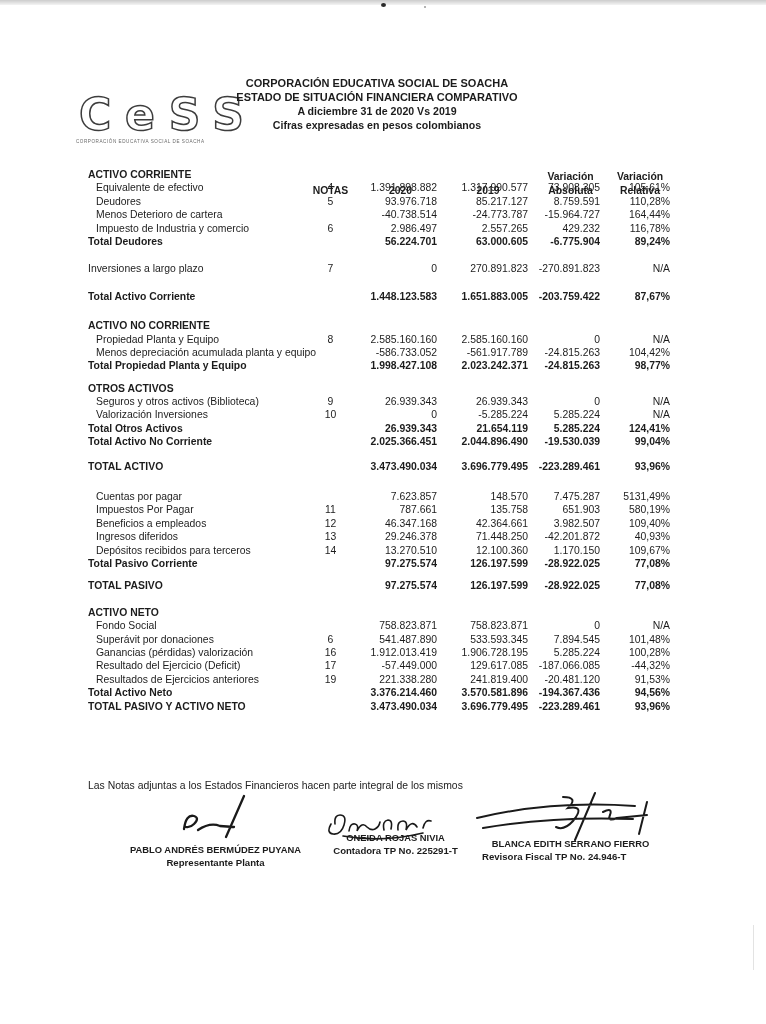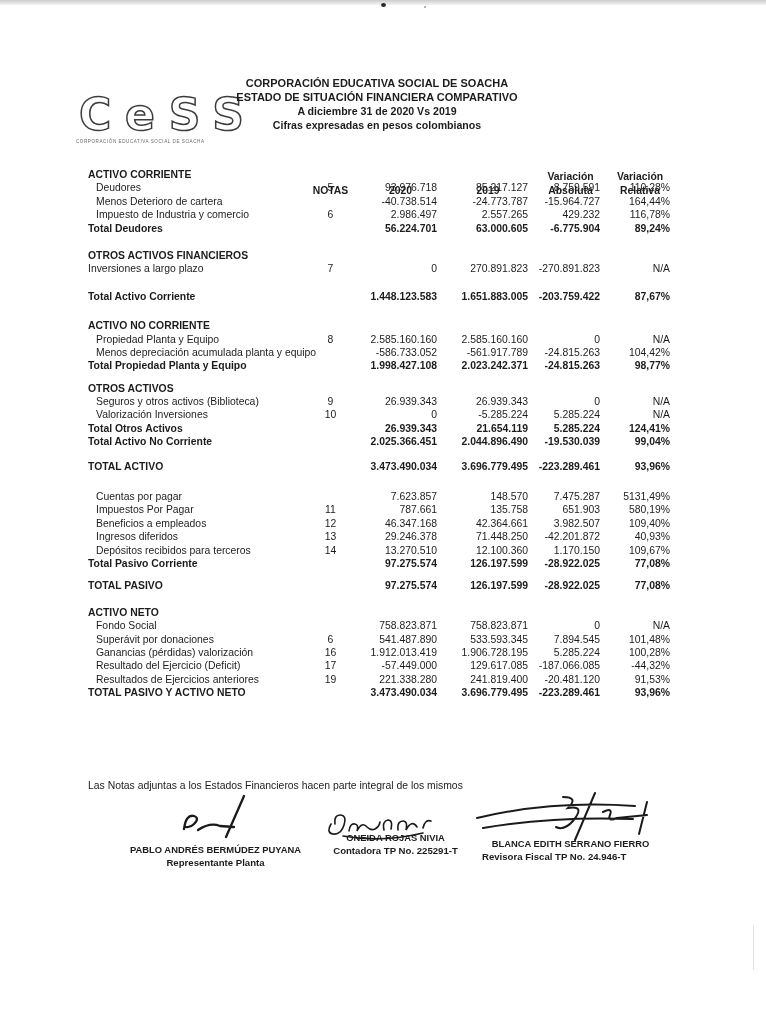--- a/index.html
+++ b/index.html
@@ -95,20 +95,28 @@
     <span class="hc">Absoluta</span>
     <span class="hc">Relativa</span>
   </div>
 </div>
 
 <div class="table-wrap">
     <div class="frow">
       <span class="b" style="grid-column: 1 / -1;">ACTIVO CORRIENTE</span>
     </div>
     <div class="frow">
+      <span class="ind">Equivalente de efectivo</span>
+      <span class="c-nota">4</span>
+      <span class="c-num n1">1.391.898.882</span>
+      <span class="c-num n2">1.317.990.577</span>
+      <span class="c-num n3">73.908.305</span>
+      <span class="c-num n4">105,61%</span>
+    </div>
+    <div class="frow">
       <span class="ind">Deudores</span>
       <span class="c-nota">5</span>
       <span class="c-num n1">93.976.718</span>
       <span class="c-num n2">85.217.127</span>
       <span class="c-num n3">8.759.591</span>
       <span class="c-num n4">110,28%</span>
     </div>
     <div class="frow">
       <span class="ind">Menos Deterioro de cartera</span>
       <span class="c-nota"></span>
@@ -128,23 +136,20 @@
     <div class="frow">
       <span class=" b">Total  Deudores</span>
       <span class="c-nota"></span>
       <span class="c-num n1 b">56.224.701</span>
       <span class="c-num n2 b">63.000.605</span>
       <span class="c-num n3 b">-6.775.904</span>
       <span class="c-num n4 b">89,24%</span>
     </div>
     <div style="height: 14px;"></div>
     <div class="frow">
-      <span class="b" style="grid-column: 1 / -1;">OTROS ACTIVOS FINANCIEROS</span>
-    </div>
-    <div class="frow">
       <span>Inversiones a largo plazo</span>
       <span class="c-nota">7</span>
       <span class="c-num n1">0</span>
       <span class="c-num n2">270.891.823</span>
       <span class="c-num n3">-270.891.823</span>
       <span class="c-num n4">N/A</span>
     </div>
     <div style="height: 14px;"></div>
     <div class="frow">
       <span class=" b">Total Activo Corriente</span>
@@ -323,20 +328,28 @@
     </div>
     <div class="frow">
       <span class="ind">Resultados de Ejercicios anteriores</span>
       <span class="c-nota">19</span>
       <span class="c-num n1">221.338.280</span>
       <span class="c-num n2">241.819.400</span>
       <span class="c-num n3">-20.481.120</span>
       <span class="c-num n4">91,53%</span>
     </div>
     <div class="frow">
+      <span class=" b">Total Activo Neto</span>
+      <span class="c-nota"></span>
+      <span class="c-num n1 b">3.376.214.460</span>
+      <span class="c-num n2 b">3.570.581.896</span>
+      <span class="c-num n3 b">-194.367.436</span>
+      <span class="c-num n4 b">94,56%</span>
+    </div>
+    <div class="frow">
       <span class=" b">TOTAL PASIVO Y ACTIVO NETO</span>
       <span class="c-nota"></span>
       <span class="c-num n1 b">3.473.490.034</span>
       <span class="c-num n2 b">3.696.779.495</span>
       <span class="c-num n3 b">-223.289.461</span>
       <span class="c-num n4 b">93,96%</span>
     </div>
   </div>
 
 <div class="footnote">Las Notas adjuntas a los Estados Financieros hacen parte integral de los  mismos</div>

